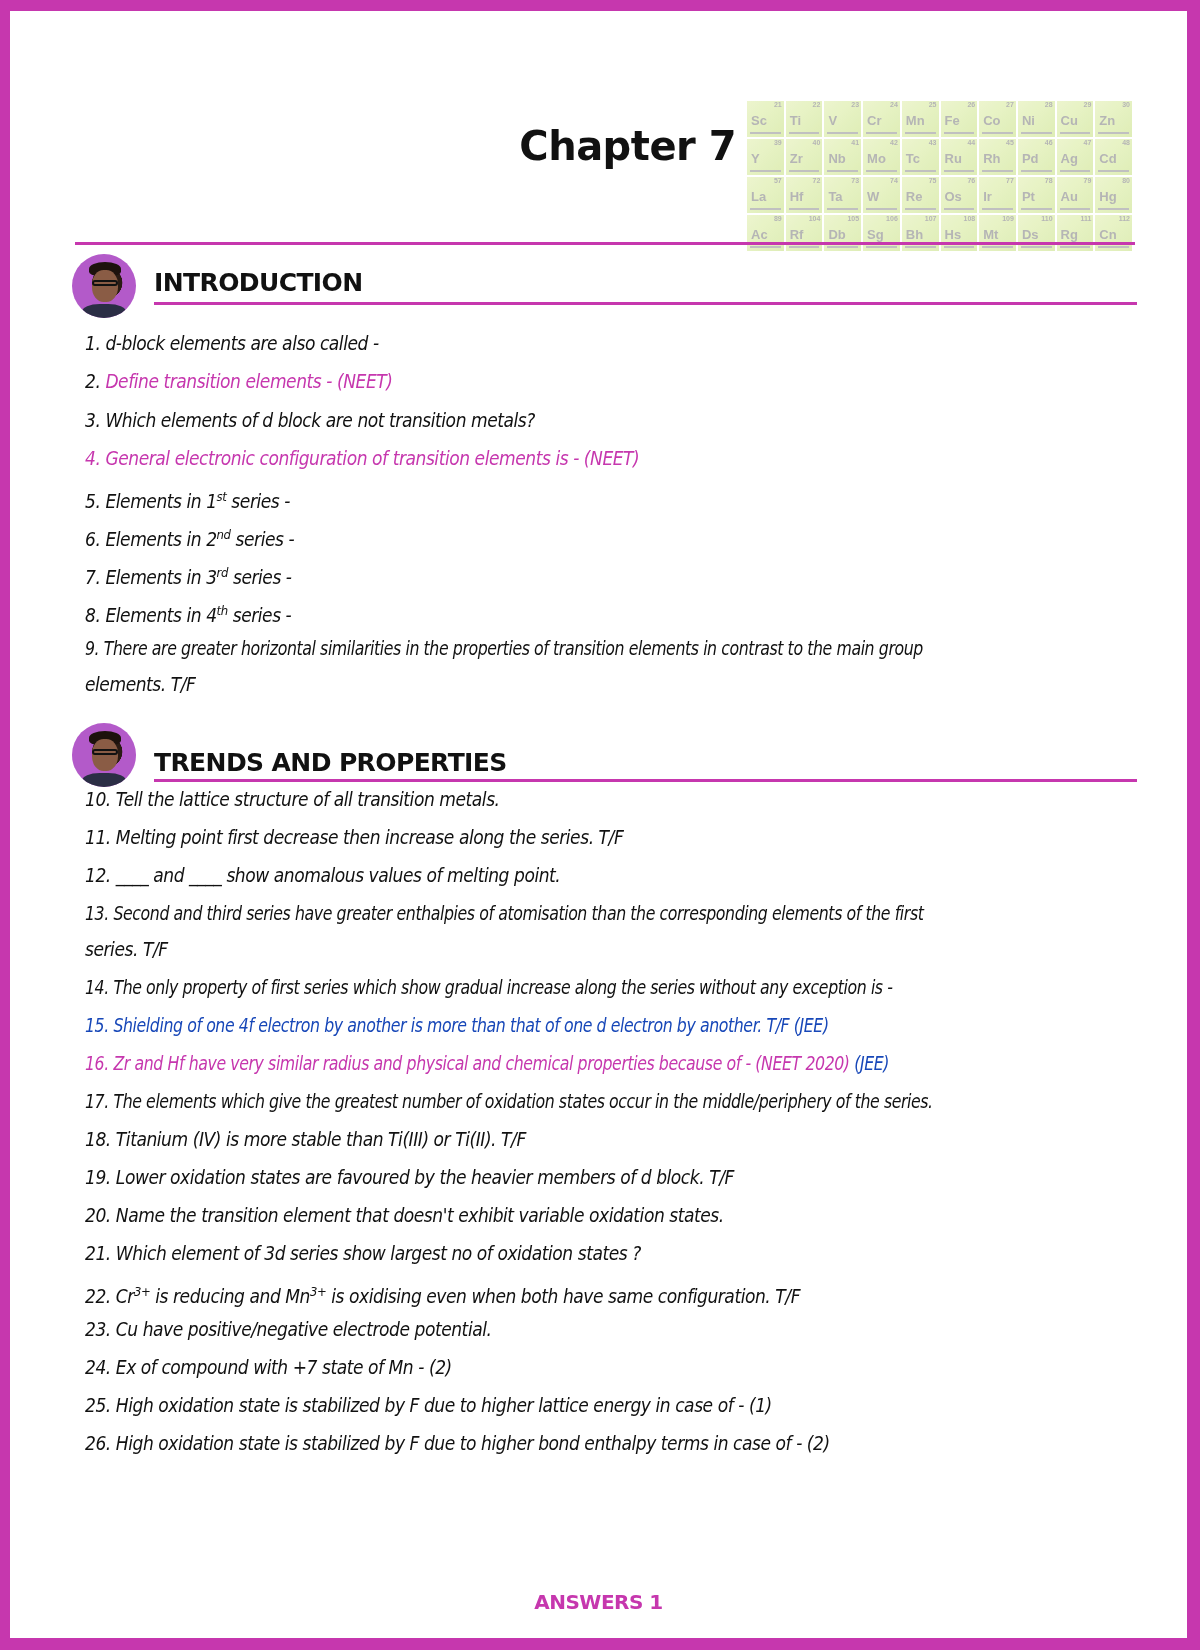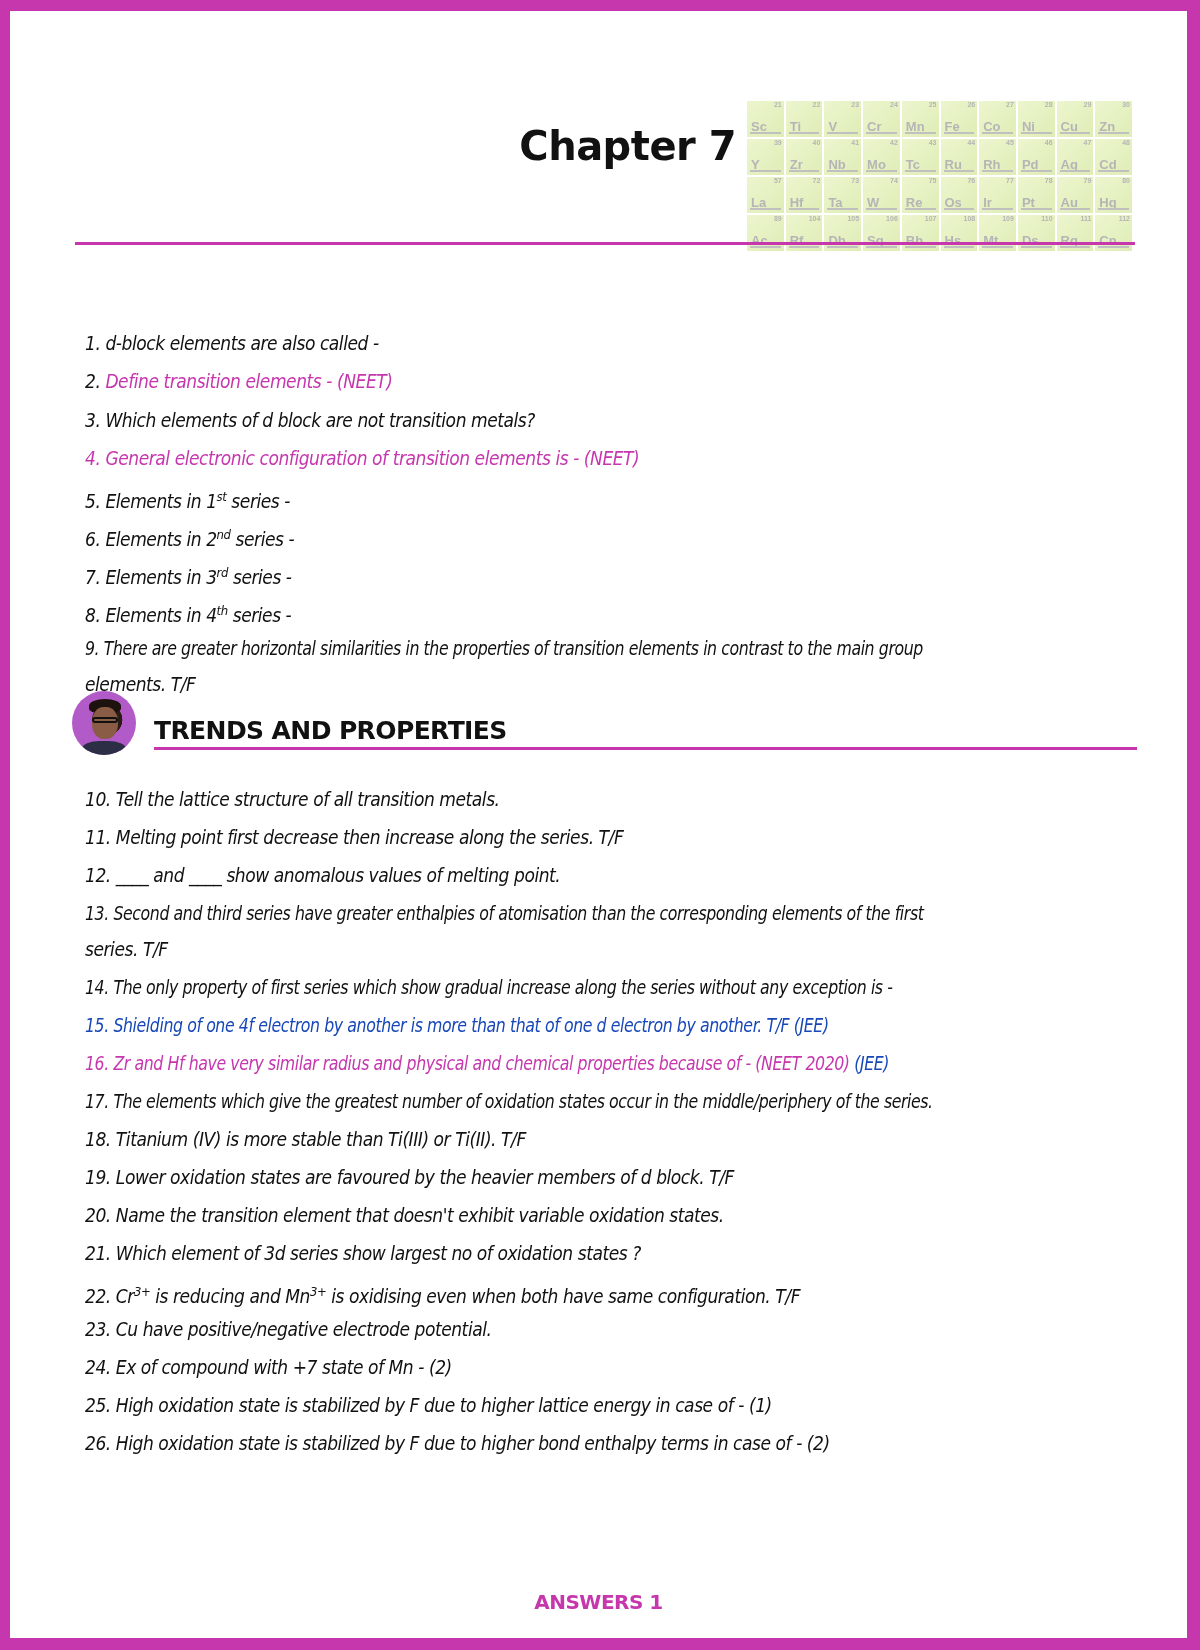--- a/index.html
+++ b/index.html
@@ -9,21 +9,21 @@
     background: #ffffff;
   }
   .ptable {
     position: absolute; left: 737px; top: 90px; width: 385px; height: 150px;
     display: grid; grid-template-columns: repeat(10, 1fr); grid-template-rows: repeat(4, 1fr);
     gap: 2px; opacity: 0.85;
   }
   .ptable .cell {
     background: linear-gradient(135deg, #eaf4c6, #d9ebaa);
     position: relative; font-family: "Liberation Sans", sans-serif; font-weight: bold;
-    color: #a9a9a9; font-size: 13px; padding: 18px 2px 0 4px;
+    color: #a9a9a9; font-size: 13px; padding: 12px 2px 0 4px;
   }
   .ptable .cell .num { position: absolute; right: 2px; top: 0; font-size: 7px; }
   .ptable .cell .bar { position: absolute; left: 3px; right: 3px; bottom: 3px; height: 2px; background: #b6b6b6; }
   .chapter {
     position: absolute; left: 0; top: 88px; width: 726px; text-align: right;
     font-family: "DejaVu Sans", sans-serif; font-weight: bold; font-size: 40px; color: #111;
     letter-spacing: -0.5px; z-index: 2; margin-top: 24px;
   }
   .title {
     position: absolute; left: 226px; top: 163px; font-family: "DejaVu Sans", sans-serif;
@@ -105,33 +105,43 @@
       <div class="cell"><span class="num">108</span><span class="sym">Hs</span><span class="bar"></span></div>
       <div class="cell"><span class="num">109</span><span class="sym">Mt</span><span class="bar"></span></div>
       <div class="cell"><span class="num">110</span><span class="sym">Ds</span><span class="bar"></span></div>
       <div class="cell"><span class="num">111</span><span class="sym">Rg</span><span class="bar"></span></div>
       <div class="cell"><span class="num">112</span><span class="sym">Cn</span><span class="bar"></span></div>
     </div>
 
   <div class="chapter">Chapter 7</div>
   <div class="rule-top"></div>
 
+  <div class="section-head" style="top:243px;">
+    <div class="avatar">
+      <div class="hair"></div>
+        <div class="face"></div>
+        <div class="glasses"></div>
+        <div class="shirt"></div>
+    </div>
+    <div class="section-title" style="top:14px;">INTRODUCTION</div>
+    <div class="section-rule" style="top:48px;"></div>
+  </div>
 
   <div class="q" style="top:314px;">1. d-block elements are also called -</div>
   <div class="q" style="top:352px;"><span>2. </span><span class="pink">Define transition elements - (NEET)</span></div>
   <div class="q" style="top:391px;">3. Which elements of d block are not transition metals?</div>
   <div class="q pink" style="top:429px;">4. General electronic configuration of transition elements is - (NEET)</div>
   <div class="q" style="top:467px;"><span>5. Elements in 1</span><sup>st</sup><span> series -</span></div>
   <div class="q" style="top:505px;"><span>6. Elements in 2</span><sup>nd</sup><span> series -</span></div>
   <div class="q" style="top:543px;"><span>7. Elements in 3</span><sup>rd</sup><span> series -</span></div>
   <div class="q" style="top:581px;"><span>8. Elements in 4</span><sup>th</sup><span> series -</span></div>
   <div class="q wide" style="top:619px;">9. There are greater horizontal similarities in the properties of transition elements in contrast to the main group</div>
   <div class="q" style="top:655px;">elements. T/F</div>
 
-  <div class="section-head" style="top:680px;">
+  <div class="section-head" style="top:712px;">
     <div class="avatar">
       <div class="hair"></div>
         <div class="face"></div>
         <div class="glasses"></div>
         <div class="shirt"></div>
     </div>
     <div class="section-title" style="top:25px;">TRENDS AND PROPERTIES</div>
     <div class="section-rule" style="top:56px;"></div>
   </div>
 

